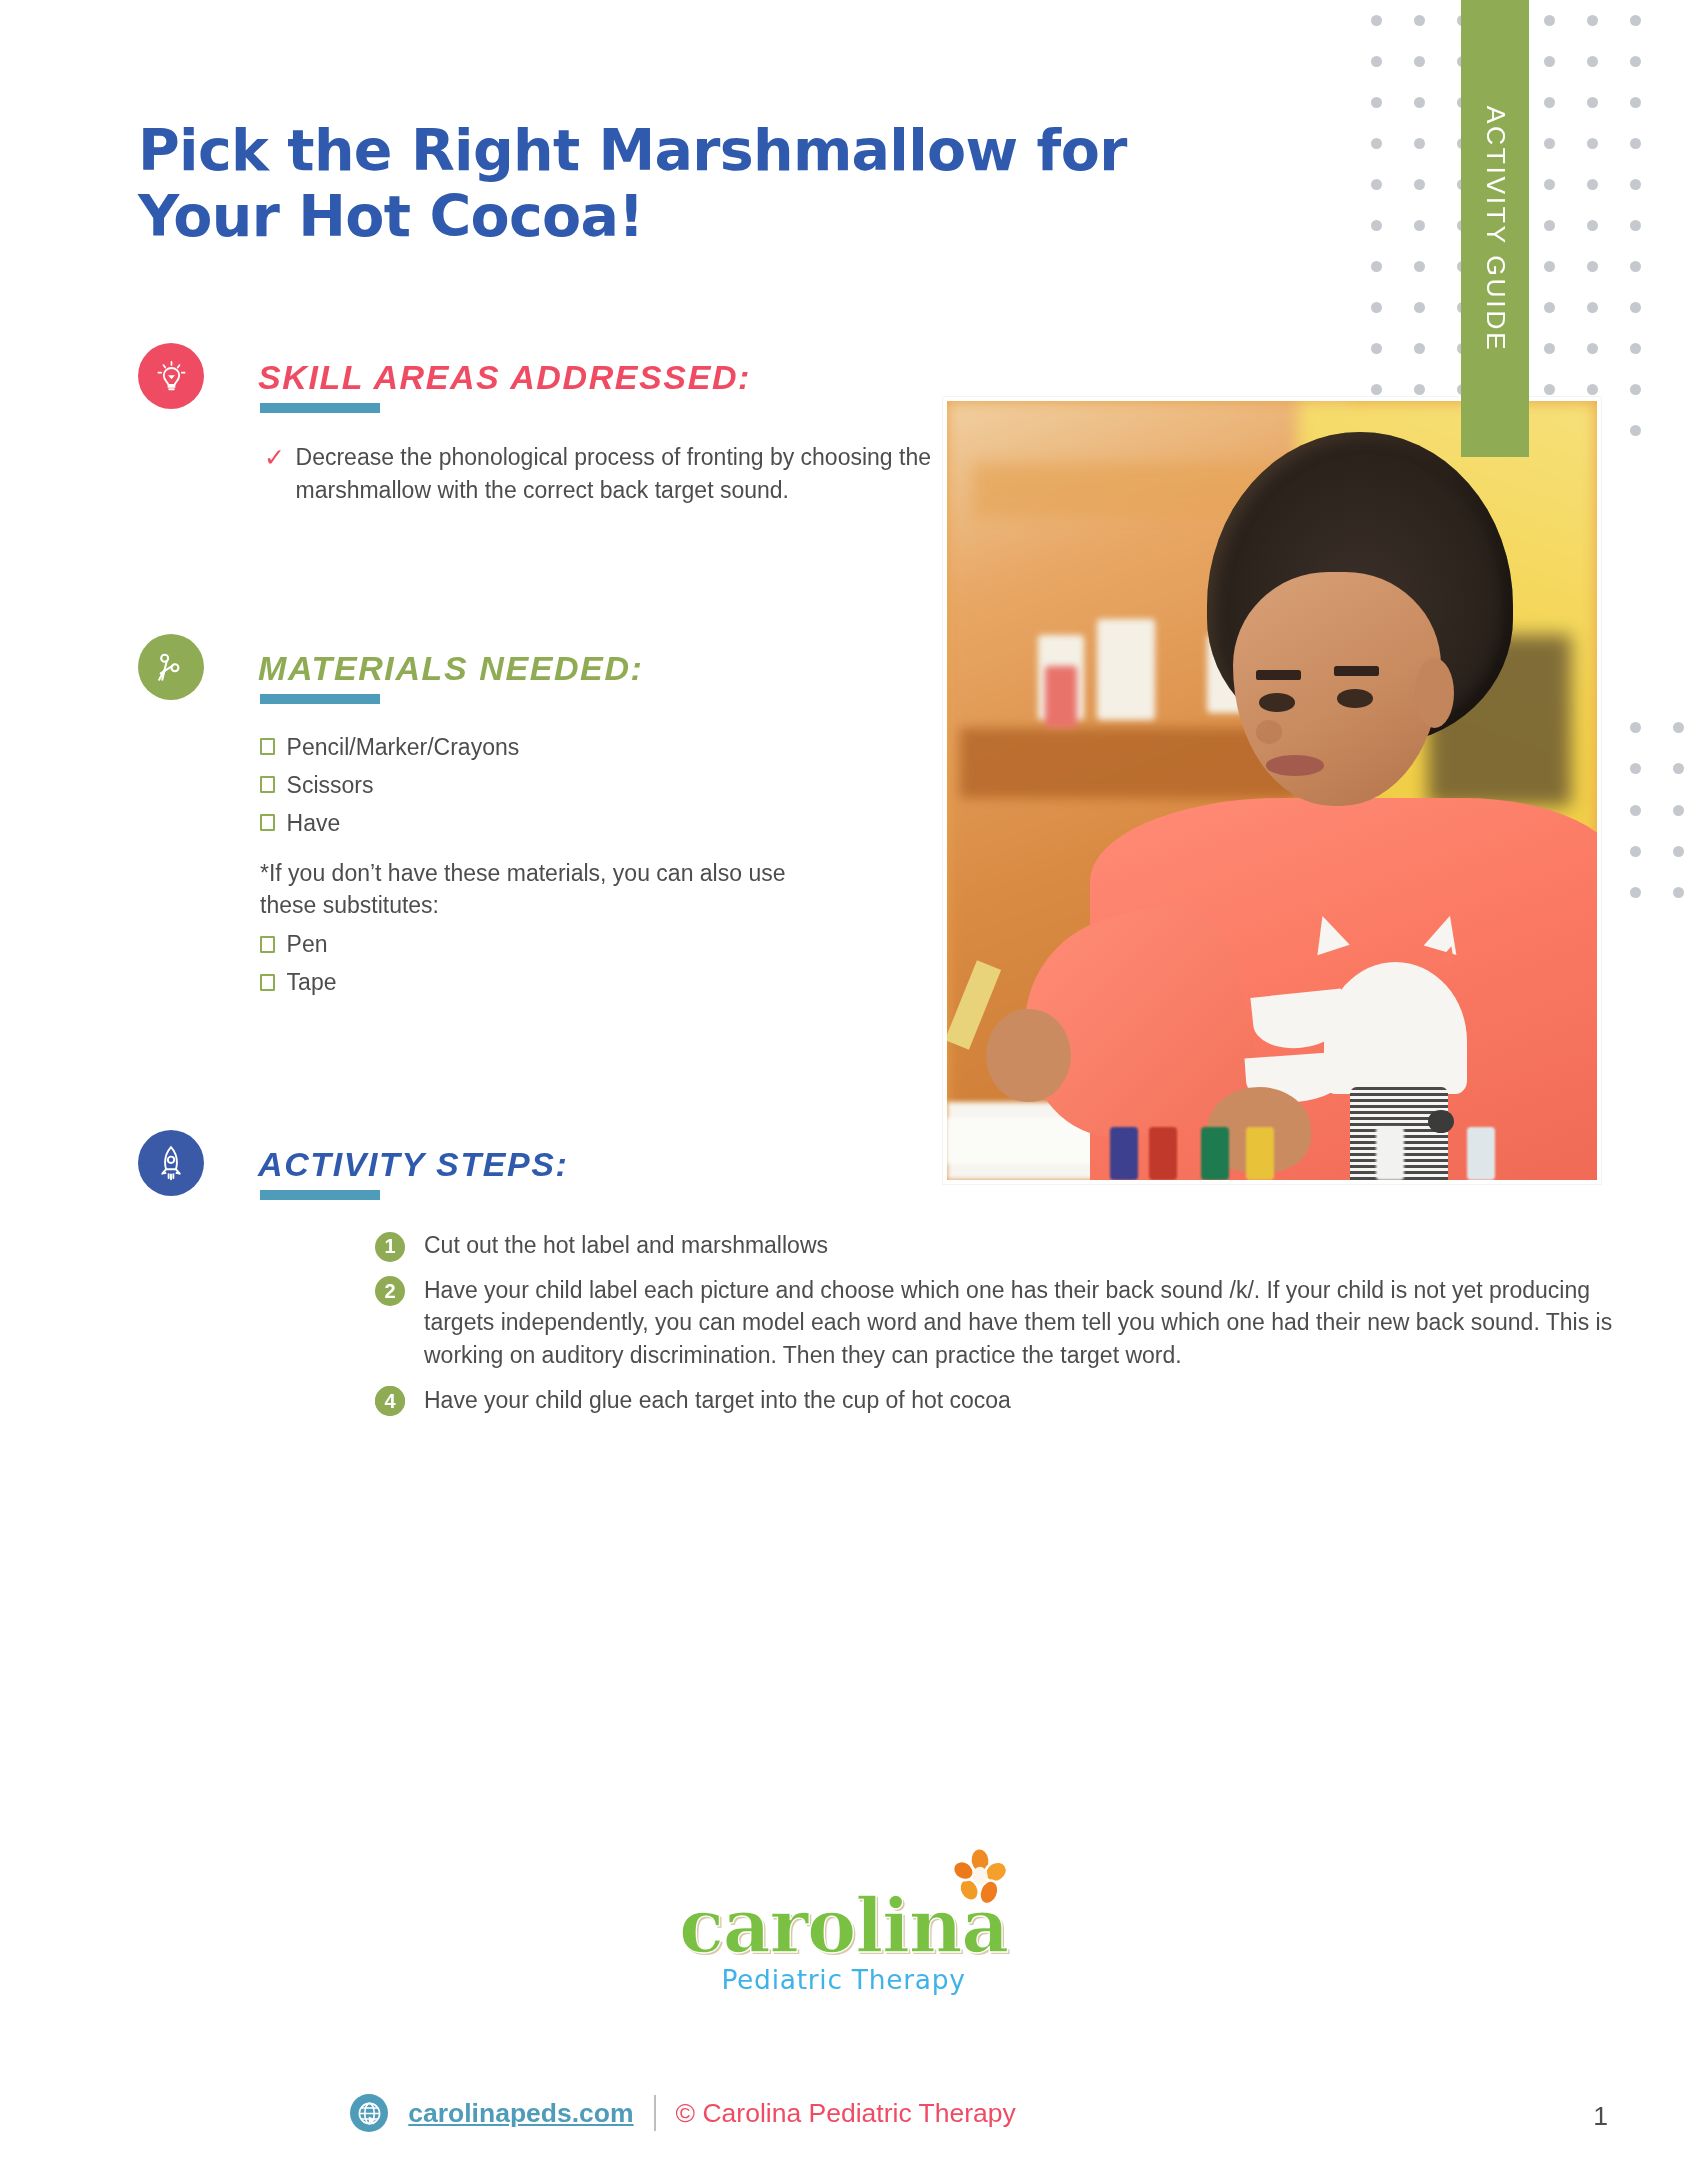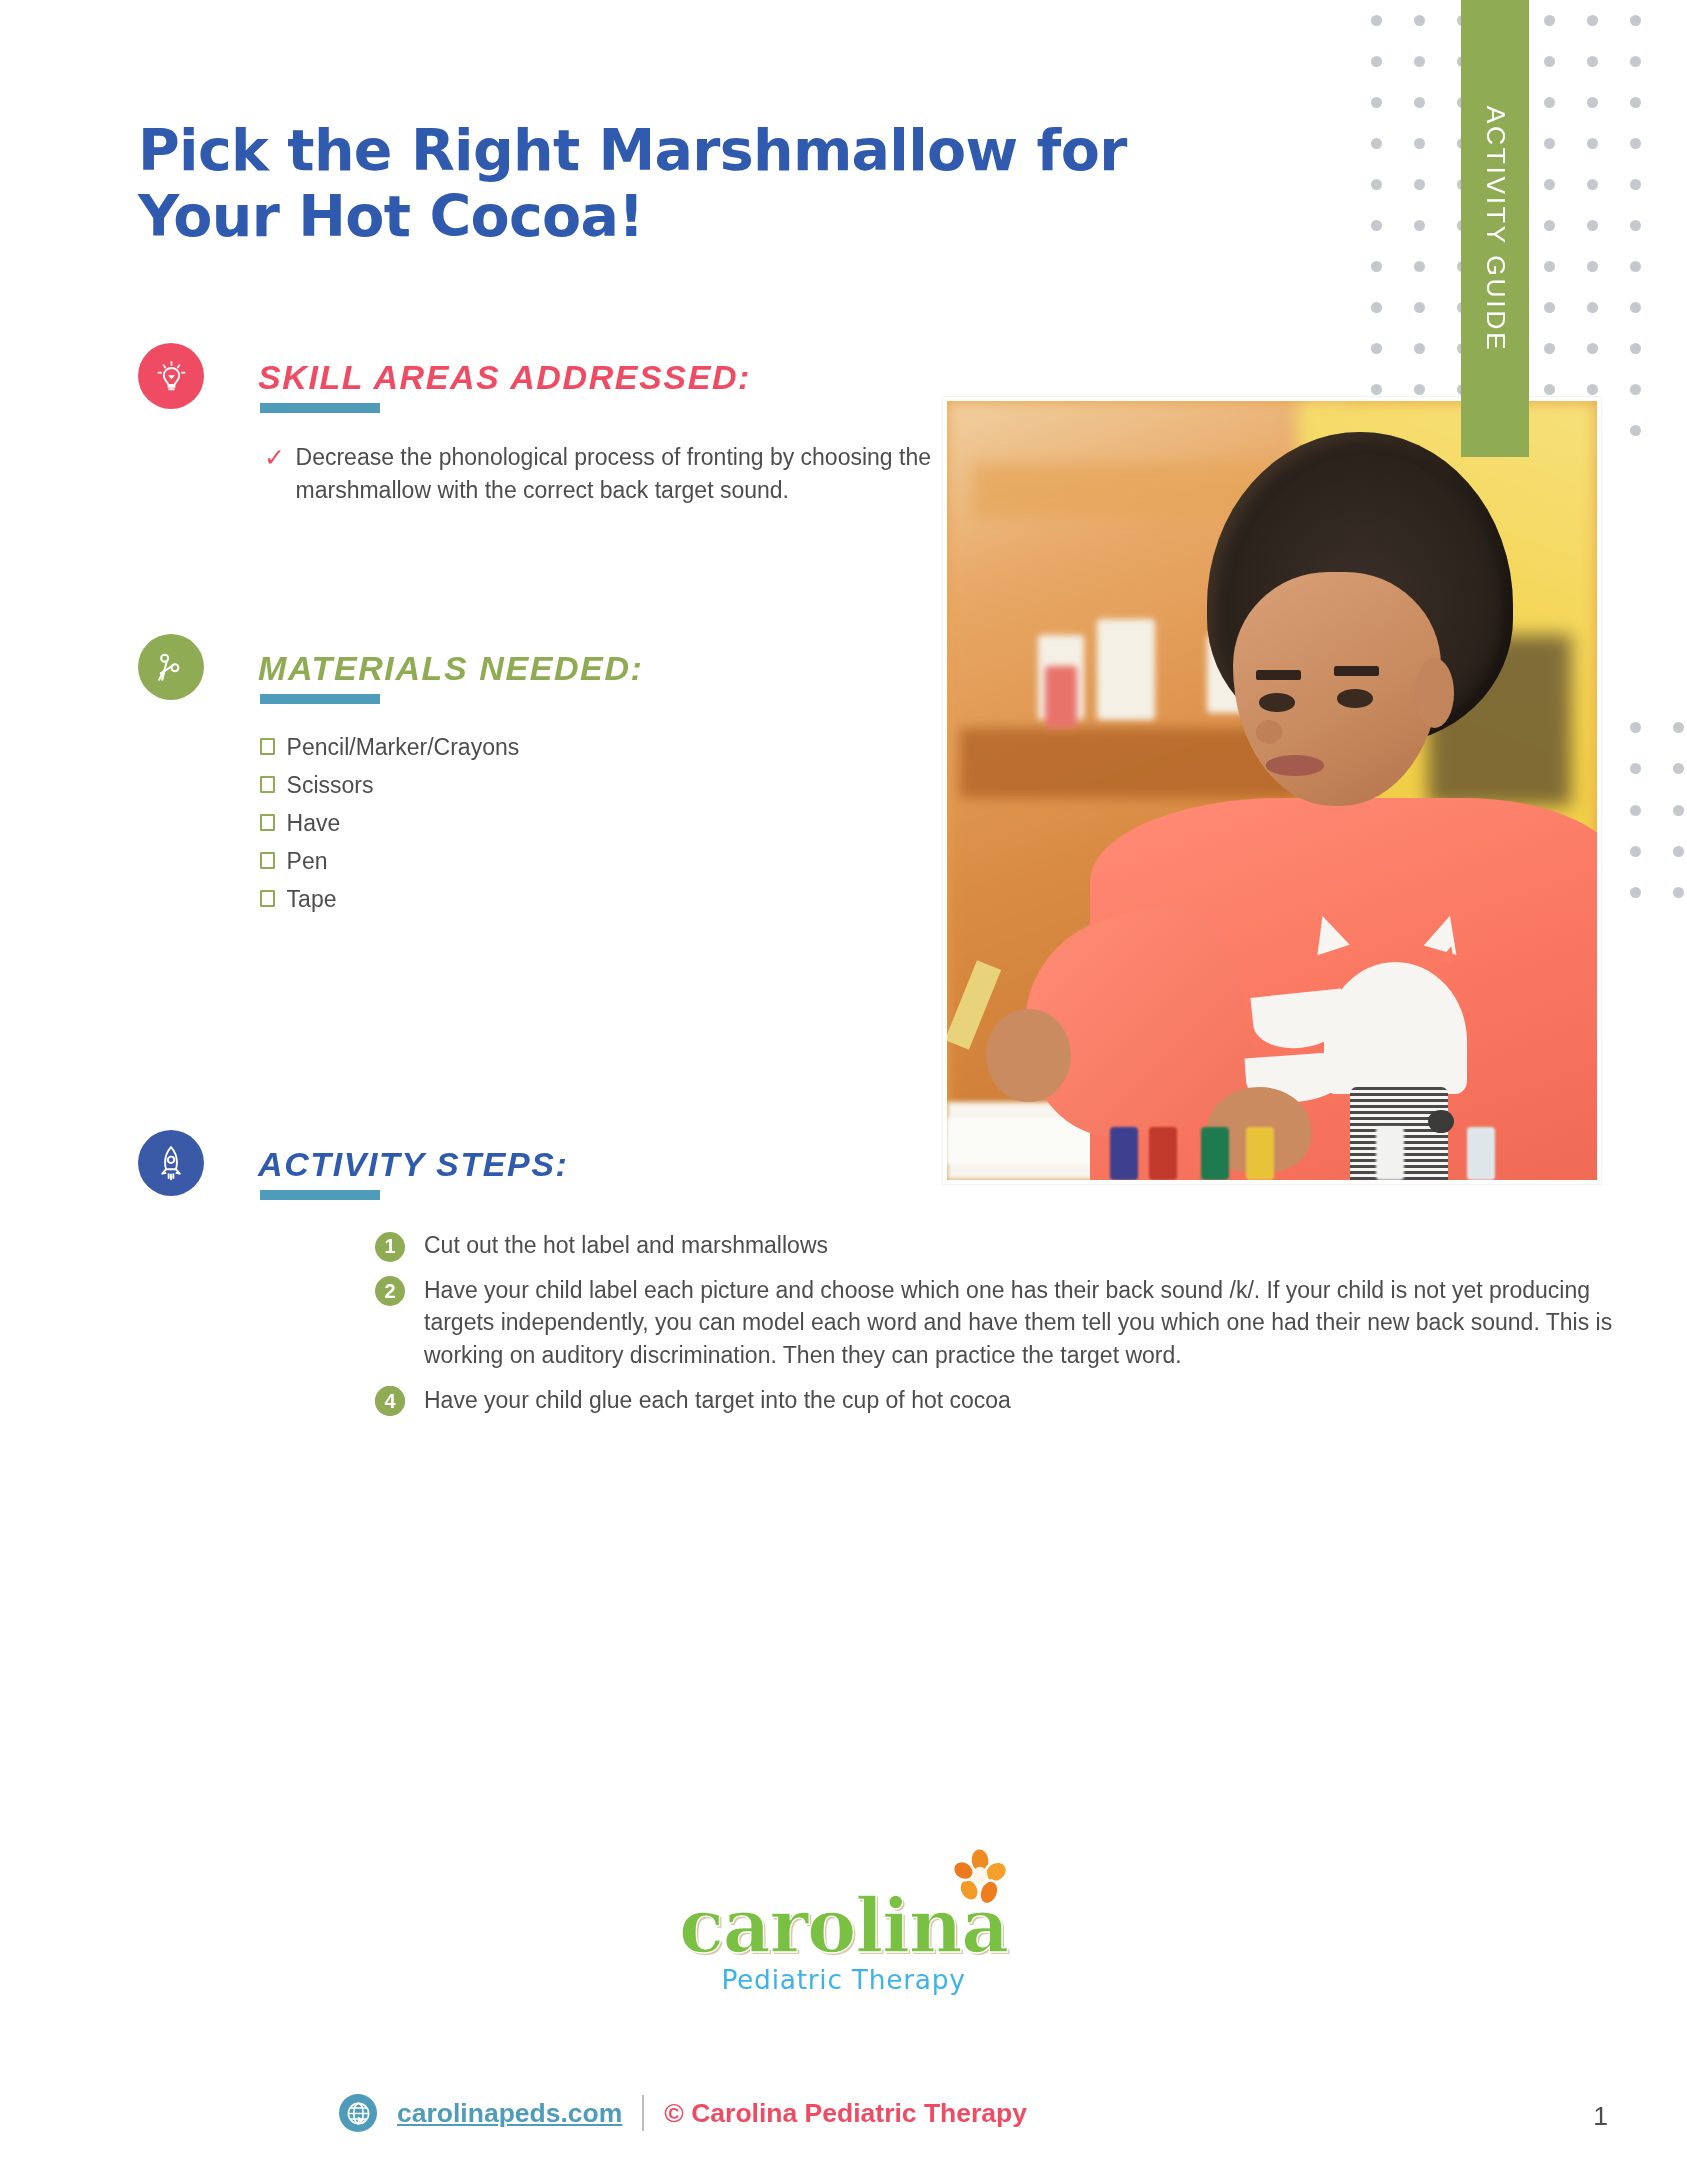--- a/index.html
+++ b/index.html
@@ -436,21 +436,21 @@
     font-family: "Liberation Sans", sans-serif;
   }
   .footer-div {
     width: 2px;
     height: 36px;
     background: #bcbec0;
   }
   .footer-copy {
     color: #ef4c63;
     font-size: 26.5px;
-    font-weight: bold;
+    font-weight: normal;
     font-family: "Liberation Sans", sans-serif;
   }
   .page-num {
     position: absolute;
     right: 79px;
     top: 2101px;
     font-size: 26.5px;
     color: #4d4d4f;
     font-family: "Liberation Sans", sans-serif;
     z-index: 4;
@@ -650,20 +650,21 @@
       <span class="body-text">Pencil/Marker/Crayons</span>
     </div>
     <div class="mat-item">
       <span class="checkbox"></span>
       <span class="body-text">Scissors</span>
     </div>
     <div class="mat-item">
       <span class="checkbox"></span>
       <span class="body-text">Have</span>
     </div>
+    <div class="mat-note body-text">*If you don’t have these materials, you can also use these substitutes:</div>
     <div class="mat-item">
       <span class="checkbox"></span>
       <span class="body-text">Pen</span>
     </div>
     <div class="mat-item">
       <span class="checkbox"></span>
       <span class="body-text">Tape</span>
     </div>
   </div>
 </div>

